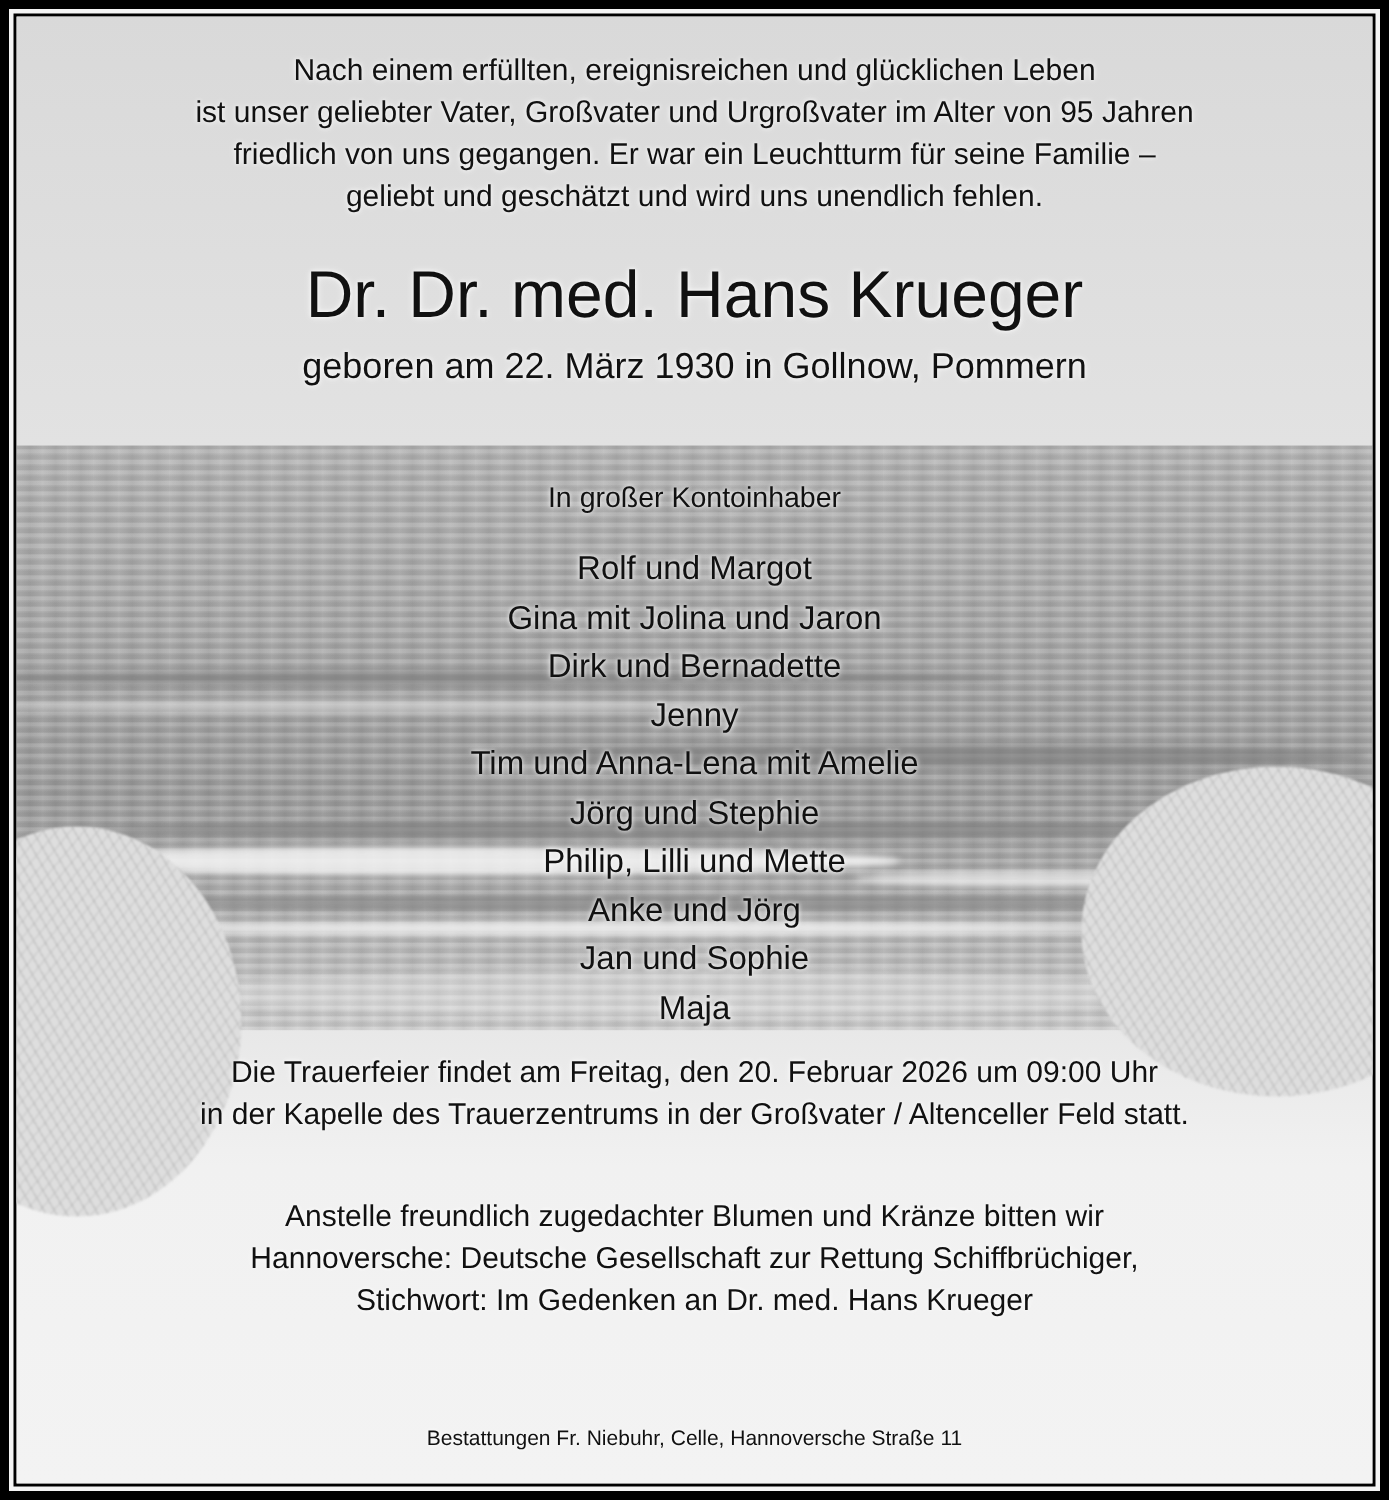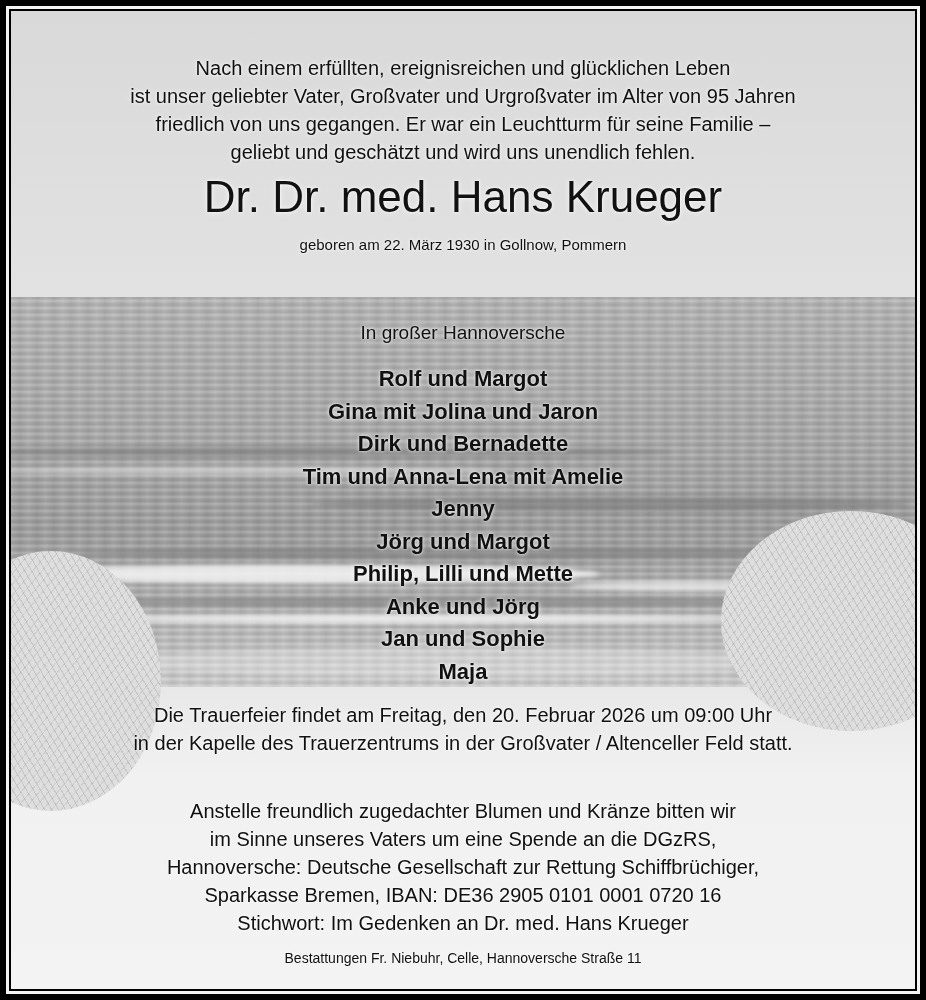--- a/index.html
+++ b/index.html
@@ -52,27 +52,27 @@
         #dedede;
       filter: blur(0.6px);
     }
     
     .content {
       position: absolute; left: 0; right: 0; top: 0; bottom: 0;
       text-align: center;
     }
     .t { position: absolute; left: 0; right: 0; white-space: nowrap;
          text-shadow: 0 0 3px rgba(255,255,255,0.9), 0 0 6px rgba(255,255,255,0.6); }
-    .intro { font-size: 20px; line-height: 28px; top: 22px; margin-top: 21px; }
+    .intro { font-size: 20px; line-height: 28px; top: 22px; }
     .name { font-size: 44px; top: 160px; line-height: 52px; }
-    .birth { font-size: 15px; top: 220px; line-height: 28px; }
+    .birth { font-size: 24px; top: 220px; line-height: 28px; }
     .death { font-size: 20px; top: 254px; line-height: 28px; }
     .thanks { font-size: 19px; top: 308px; line-height: 28px; }
     .mourners { top: 352px; font-size: 22px; line-height: 32.5px; }
-    .mourners div { height: 32.5px; font-weight: bold; }
+    .mourners div { height: 32.5px; }
     .ceremony { font-size: 20px; line-height: 28px; top: 690px; }
     .urn { font-size: 20px; line-height: 28px; top: 754px; }
     .donation { font-size: 20px; line-height: 28px; top: 786px; }
     .undertaker { font-size: 14px; line-height: 20px; top: 937px; }
   </style>
 </head>
 <body>
 
 <div class="frame-outer"></div>
 <div class="frame-white"></div>
@@ -98,44 +98,42 @@
     <div class="t intro">
       <div>Nach einem erfüllten, ereignisreichen und glücklichen Leben</div>
       <div>ist unser geliebter Vater, Großvater und Urgroßvater im Alter von 95 Jahren</div>
       <div>friedlich von uns gegangen. Er war ein Leuchtturm für seine Familie –</div>
       <div>geliebt und geschätzt und wird uns unendlich fehlen.</div>
     </div>
 
     <div class="t name">Dr. Dr. med. Hans Krueger</div>
     <div class="t birth">geboren am 22. März 1930 in Gollnow, Pommern</div>
 
-    <div class="t thanks">In großer Hannoversche</div>
+    <div class="t thanks">In großer Kontoinhaber</div>
 
     <div class="t mourners">
       <div>Rolf und Margot</div>
       <div>Gina mit Jolina und Jaron</div>
       <div>Dirk und Bernadette</div>
+      <div>Jenny</div>
       <div>Tim und Anna-Lena mit Amelie</div>
-      <div>Jenny</div>
-      <div>Jörg und Margot</div>
+      <div>Jörg und Stephie</div>
       <div>Philip, Lilli und Mette</div>
       <div>Anke und Jörg</div>
       <div>Jan und Sophie</div>
       <div>Maja</div>
     </div>
 
     <div class="t ceremony">
       <div>Die Trauerfeier findet am Freitag, den 20. Februar 2026 um 09:00 Uhr</div>
       <div>in der Kapelle des Trauerzentrums in der Großvater / Altenceller Feld statt.</div>
     </div>
 
 
     <div class="t donation">
       <div>Anstelle freundlich zugedachter Blumen und Kränze bitten wir</div>
-      <div>im Sinne unseres Vaters um eine Spende an die DGzRS,</div>
       <div>Hannoversche: Deutsche Gesellschaft zur Rettung Schiffbrüchiger,</div>
-      <div>Sparkasse Bremen, IBAN: DE36 2905 0101 0001 0720 16</div>
       <div>Stichwort: Im Gedenken an Dr. med. Hans Krueger</div>
     </div>
 
     <div class="t undertaker">Bestattungen Fr. Niebuhr, Celle, Hannoversche Straße 11</div>
   </div>
 </div>
 
 </body></html>

